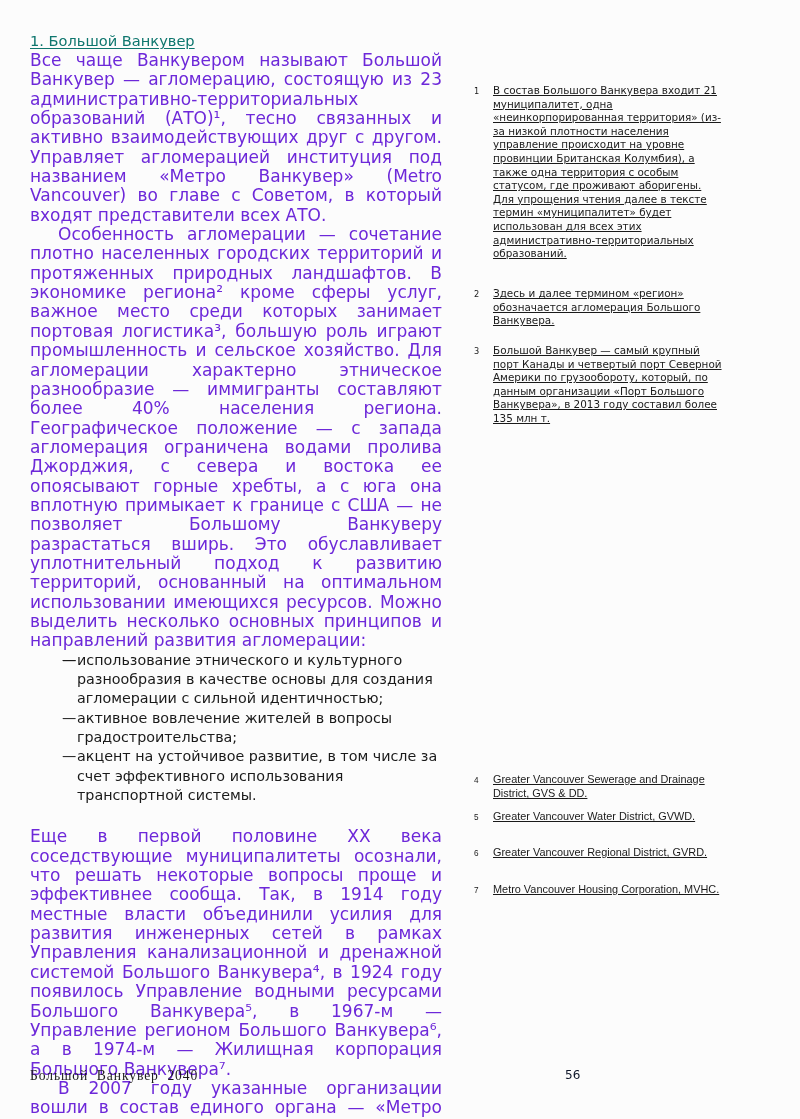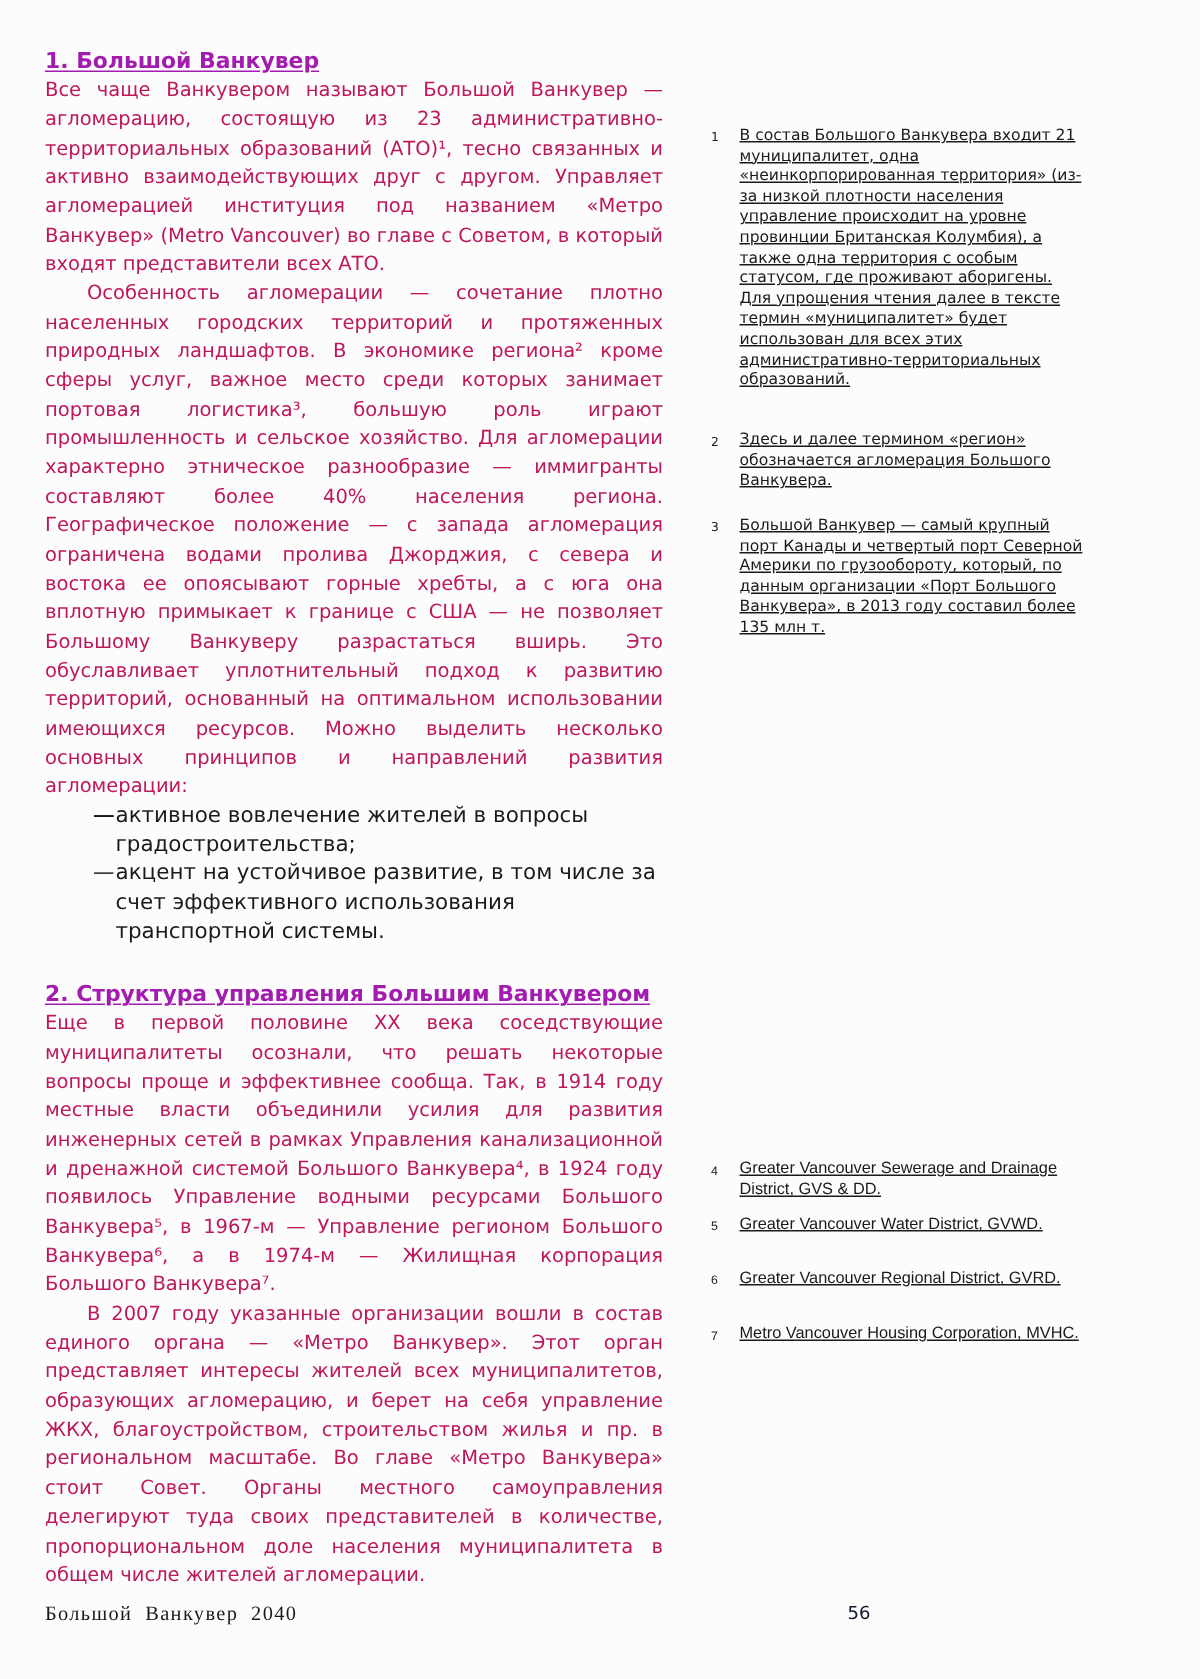--- a/index.html
+++ b/index.html
@@ -26,33 +26,33 @@
     position: absolute;
     left: 30px;
     top: 31px;
     width: 412px;
   }
 
   .section-heading {
     font-family: "DejaVu Sans", sans-serif;
     font-size: 14.6px;
     line-height: 19px;
-    font-weight: 700;
-    color: #a21caf;
+    font-weight: 400;
+    color: #0f766e;
     text-decoration: underline;
     text-underline-offset: 2px;
     margin: 0 0 1px 0;
     white-space: nowrap;
   }
 
   .para {
     font-family: "DejaVu Sans", sans-serif;
-    font-size: 13px;
+    font-size: 17px;
     line-height: 19.35px;
-    color: #be185d;
+    color: #6d28d9;
     margin: 0;
     text-align: justify;
     text-justify: inter-word;
     hyphens: manual;
   }
   .para.indent { text-indent: 28px; }
 
   .bullet-list {
     list-style: none;
     margin: 0;
@@ -142,28 +142,27 @@
   <div class="body-col">
 
     <h2 class="section-heading">1. Большой Ванкувер</h2>
 
     <p class="para"><span>Все чаще Ванкувером называют Большой Ванкувер — агломерацию, состоящую из 23 административно-территориальных образований (АТО)¹, тесно связанных и активно взаимодействующих друг с другом. Управляет агломерацией институция под названием «Метро Ванкувер» (Metro Vancouver) во главе с Советом, в который входят представители всех АТО.</span></p>
 
     <p class="para indent"><span>Особенность агломерации — сочетание плотно населенных городских территорий и протяженных природных ландшафтов. В экономике региона² кроме сферы услуг, важное место среди которых занимает портовая логистика³, большую роль играют промышленность и сельское хозяйство. Для агломерации характерно этническое разнообразие — иммигранты составляют более 40% населения региона. Географическое положение — с запада агломерация ограничена водами пролива Джорджия, с севера и востока ее опоясывают горные хребты, а с юга она вплотную примыкает к границе с США — не позволяет Большому Ванкуверу разрастаться вширь. Это обуславливает уплотнительный подход к развитию территорий, основанный на оптимальном использовании имеющихся ресурсов. Можно выделить несколько основных принципов и направлений развития агломерации:</span></p>
 
     <ul class="bullet-list">
       <li class="bullet-item"><span class="dash">—</span></li>
-      <li class="bullet-item"><span class="dash">—</span></li>
+      <li class="bullet-item"><span class="dash">—</span><span>использование этнического и культурного разнообразия в качестве основы для создания агломерации с сильной идентичностью;</span></li>
       <li class="bullet-item"><span class="dash">—</span><span>активное вовлечение жителей в вопросы градостроительства;</span></li>
       <li class="bullet-item"><span class="dash">—</span><span>акцент на устойчивое развитие, в том числе за счет эффективного использования транспортной системы.</span></li>
     </ul>
 
     <div class="gap-before-heading"></div>
 
-    <h2 class="section-heading">2. Структура управления Большим Ванкувером</h2>
 
     <p class="para"><span>Еще в первой половине XX века соседствующие муниципалитеты осознали, что решать некоторые вопросы проще и эффективнее сообща. Так, в 1914 году местные власти объединили усилия для развития инженерных сетей в рамках Управления канализационной и дренажной системой Большого Ванкувера⁴, в 1924 году появилось Управление водными ресурсами Большого Ванкувера⁵, в 1967-м — Управление регионом Большого Ванкувера⁶, а в 1974-м — Жилищная корпорация Большого Ванкувера⁷.</span></p>
 
     <p class="para indent"><span>В 2007 году указанные организации вошли в состав единого органа — «Метро Ванкувер». Этот орган представляет интересы жителей всех муниципалитетов, образующих агломерацию, и берет на себя управление ЖКХ, благоустройством, строительством жилья и пр. в региональном масштабе. Во главе «Метро Ванкувера» стоит Совет. Органы местного самоуправления делегируют туда своих представителей в количестве, пропорциональном доле населения муниципалитета в общем числе жителей агломерации.</span></p>
 
   </div>
 
   <div class="notes-col">
 
     <div class="note grp-a" style="top:84px;">

